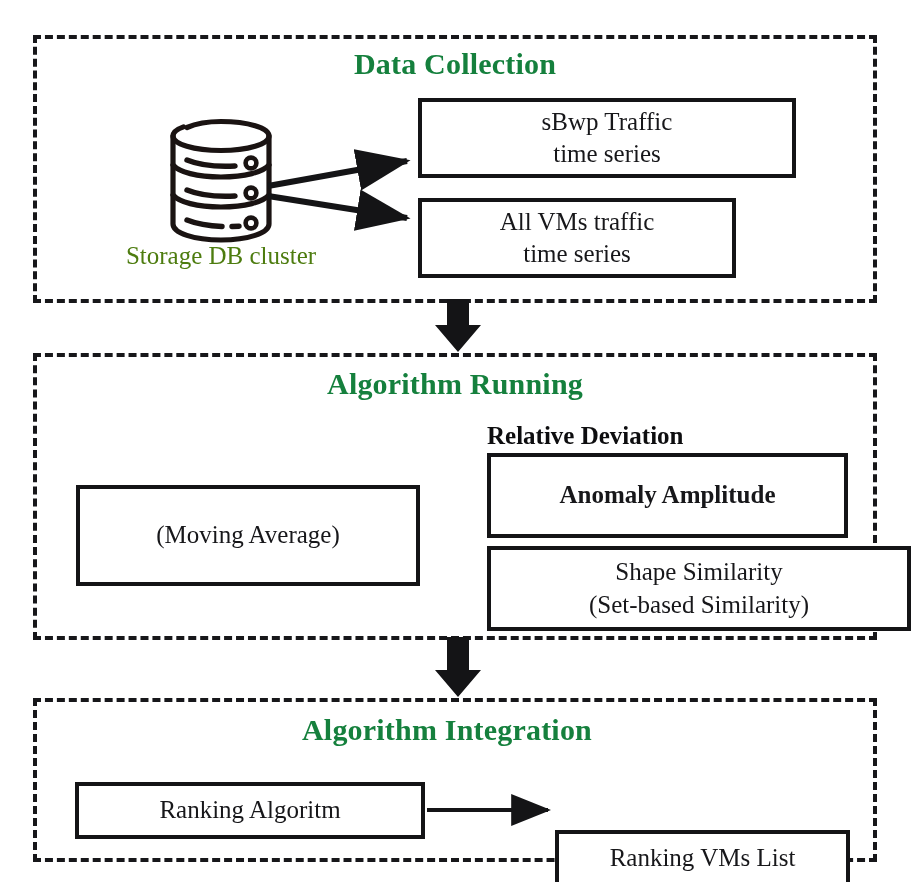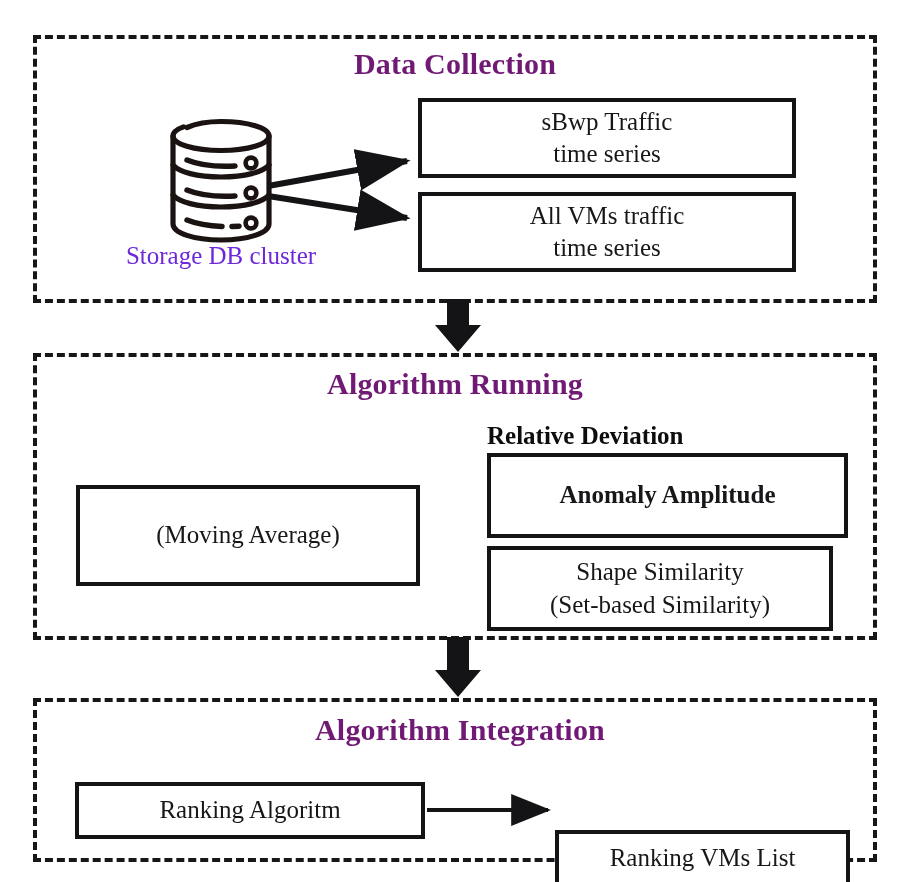--- a/index.html
+++ b/index.html
@@ -27,21 +27,21 @@
     background: transparent;
   }
   .section-title {
     position: absolute;
     left: 0;
     right: 0;
     text-align: center;
     font-weight: bold;
     font-size: 30px;
     letter-spacing: 0.2px;
-    color: #701a75;
+    color: #15803d;
     line-height: 1.05;
   }
 
   
   .box {
     position: absolute;
     box-sizing: border-box;
     border: 4px solid #141416;
     background: #ffffff;
     display: flex;
@@ -63,21 +63,21 @@
     color: #0d0d0f;
     white-space: nowrap;
     line-height: 1.05;
   }
 
   
   .caption {
     position: absolute;
     text-align: center;
     font-size: 25px;
-    color: #6d28d9;
+    color: #4d7c0f;
     white-space: nowrap;
   }
 
   
   .layer {
     position: absolute;
     left: 0; top: 0;
     width: 922px;
     height: 882px;
     pointer-events: none;
@@ -124,48 +124,48 @@
     </svg>
   </div>
 
   <div class="caption" style="left:76px; top:242px; width:290px;">Storage DB cluster</div>
 
   <div class="box" style="left:418px; top:98px; width:378px; height:80px;">
     <span class="ln">sBwp Traffic</span>
     <span class="ln">time series</span>
   </div>
 
-  <div class="box" style="left:418px; top:192px; width:378px; height:80px;">
+  <div class="box" style="left:418px; top:198px; width:318px; height:80px;">
     <span class="ln">All VMs traffic</span>
     <span class="ln">time series</span>
   </div>
 
   <div class="section" style="left:33px; top:353px; width:844px; height:287px;">
   </div>
   <div class="section-title" style="left:33px; top:368px; width:844px;">Algorithm Running</div>
 
   <div class="group-title" style="left:487px; top:423px; width:361px;">Relative Deviation</div>
 
 
   <div class="box" style="left:76px; top:485px; width:344px; height:101px;">
     <span class="ln">(Moving Average)</span>
   </div>
 
   <div class="box" style="left:487px; top:453px; width:361px; height:85px;font-weight:bold;">
     <span class="ln">Anomaly Amplitude</span>
   </div>
 
-  <div class="box" style="left:487px; top:546px; width:346px; height:85px;">
+  <div class="box" style="left:487px; top:546px; width:424px; height:85px;">
     <span class="ln">Shape Similarity</span>
     <span class="ln">(Set-based Similarity)</span>
   </div>
 
   <div class="section" style="left:33px; top:698px; width:844px; height:164px;">
   </div>
-  <div class="section-title" style="left:38px; top:714px; width:844px;">Algorithm Integration</div>
+  <div class="section-title" style="left:25px; top:714px; width:844px;">Algorithm Integration</div>
 
   <div class="box" style="left:75px; top:782px; width:350px; height:57px;">
     <span class="ln">Ranking Algoritm</span>
   </div>
 
   <div class="box" style="left:555px; top:782px; width:295px; height:57px;margin-top:48px;">
     <span class="ln">Ranking VMs List</span>
   </div>
 
   <svg class="layer over" viewBox="0 0 922 882" xmlns="http://www.w3.org/2000/svg">

